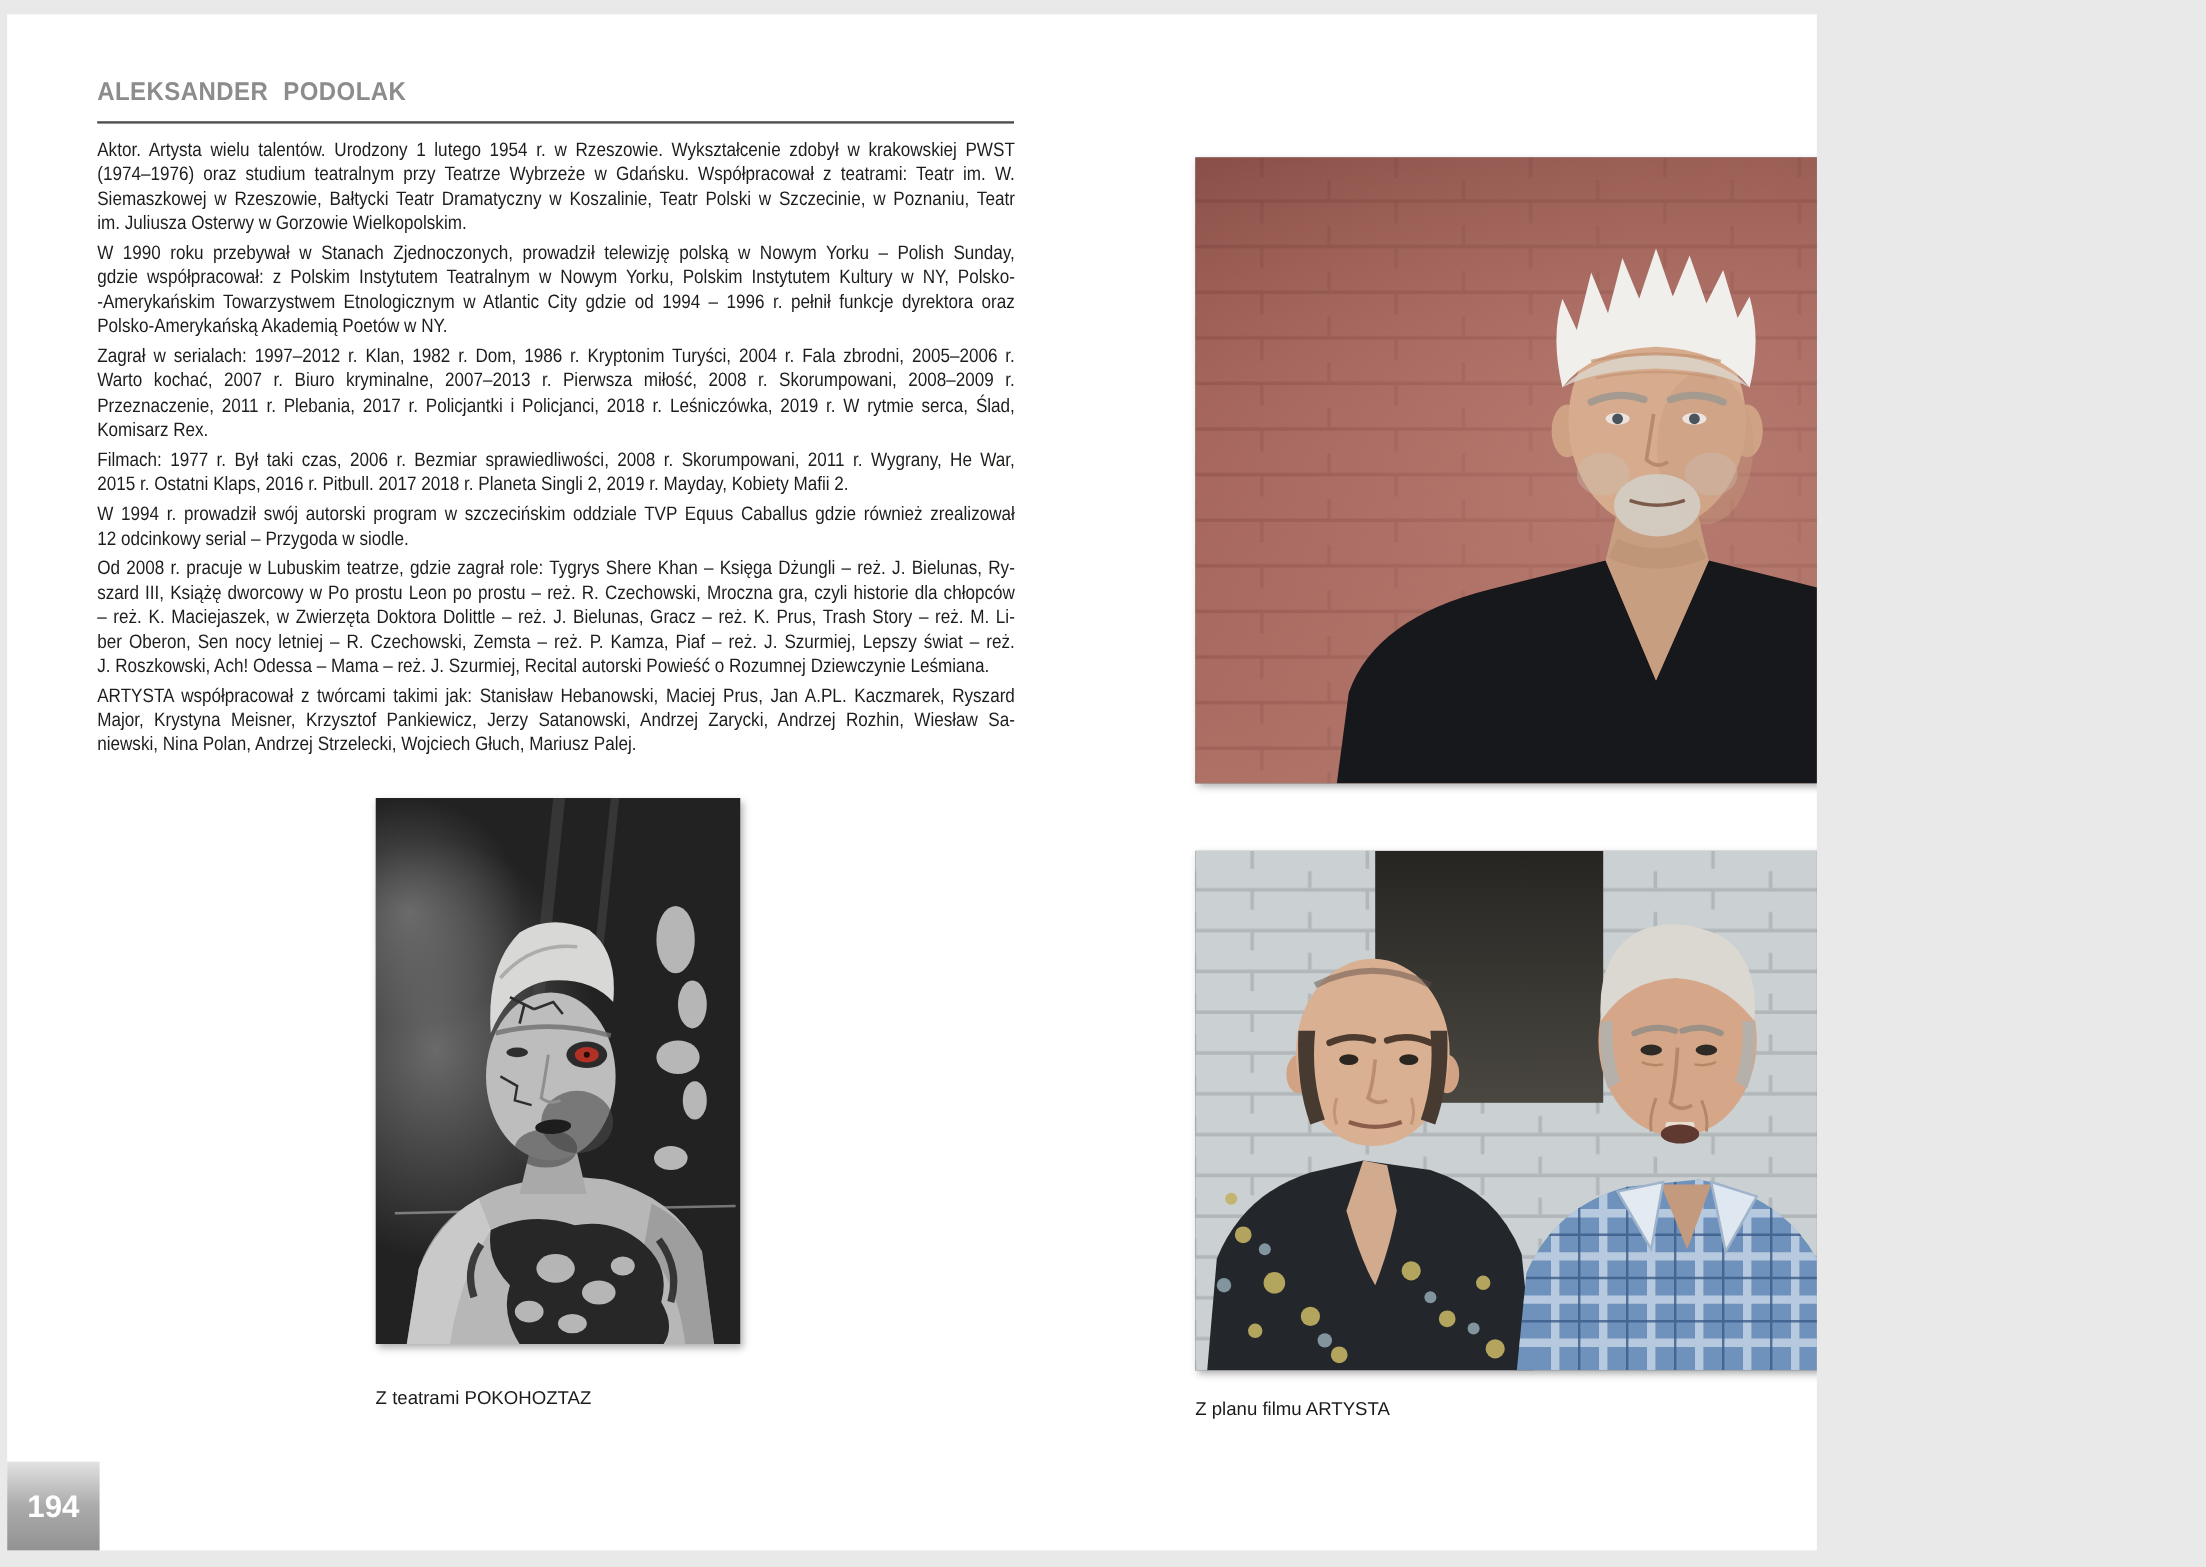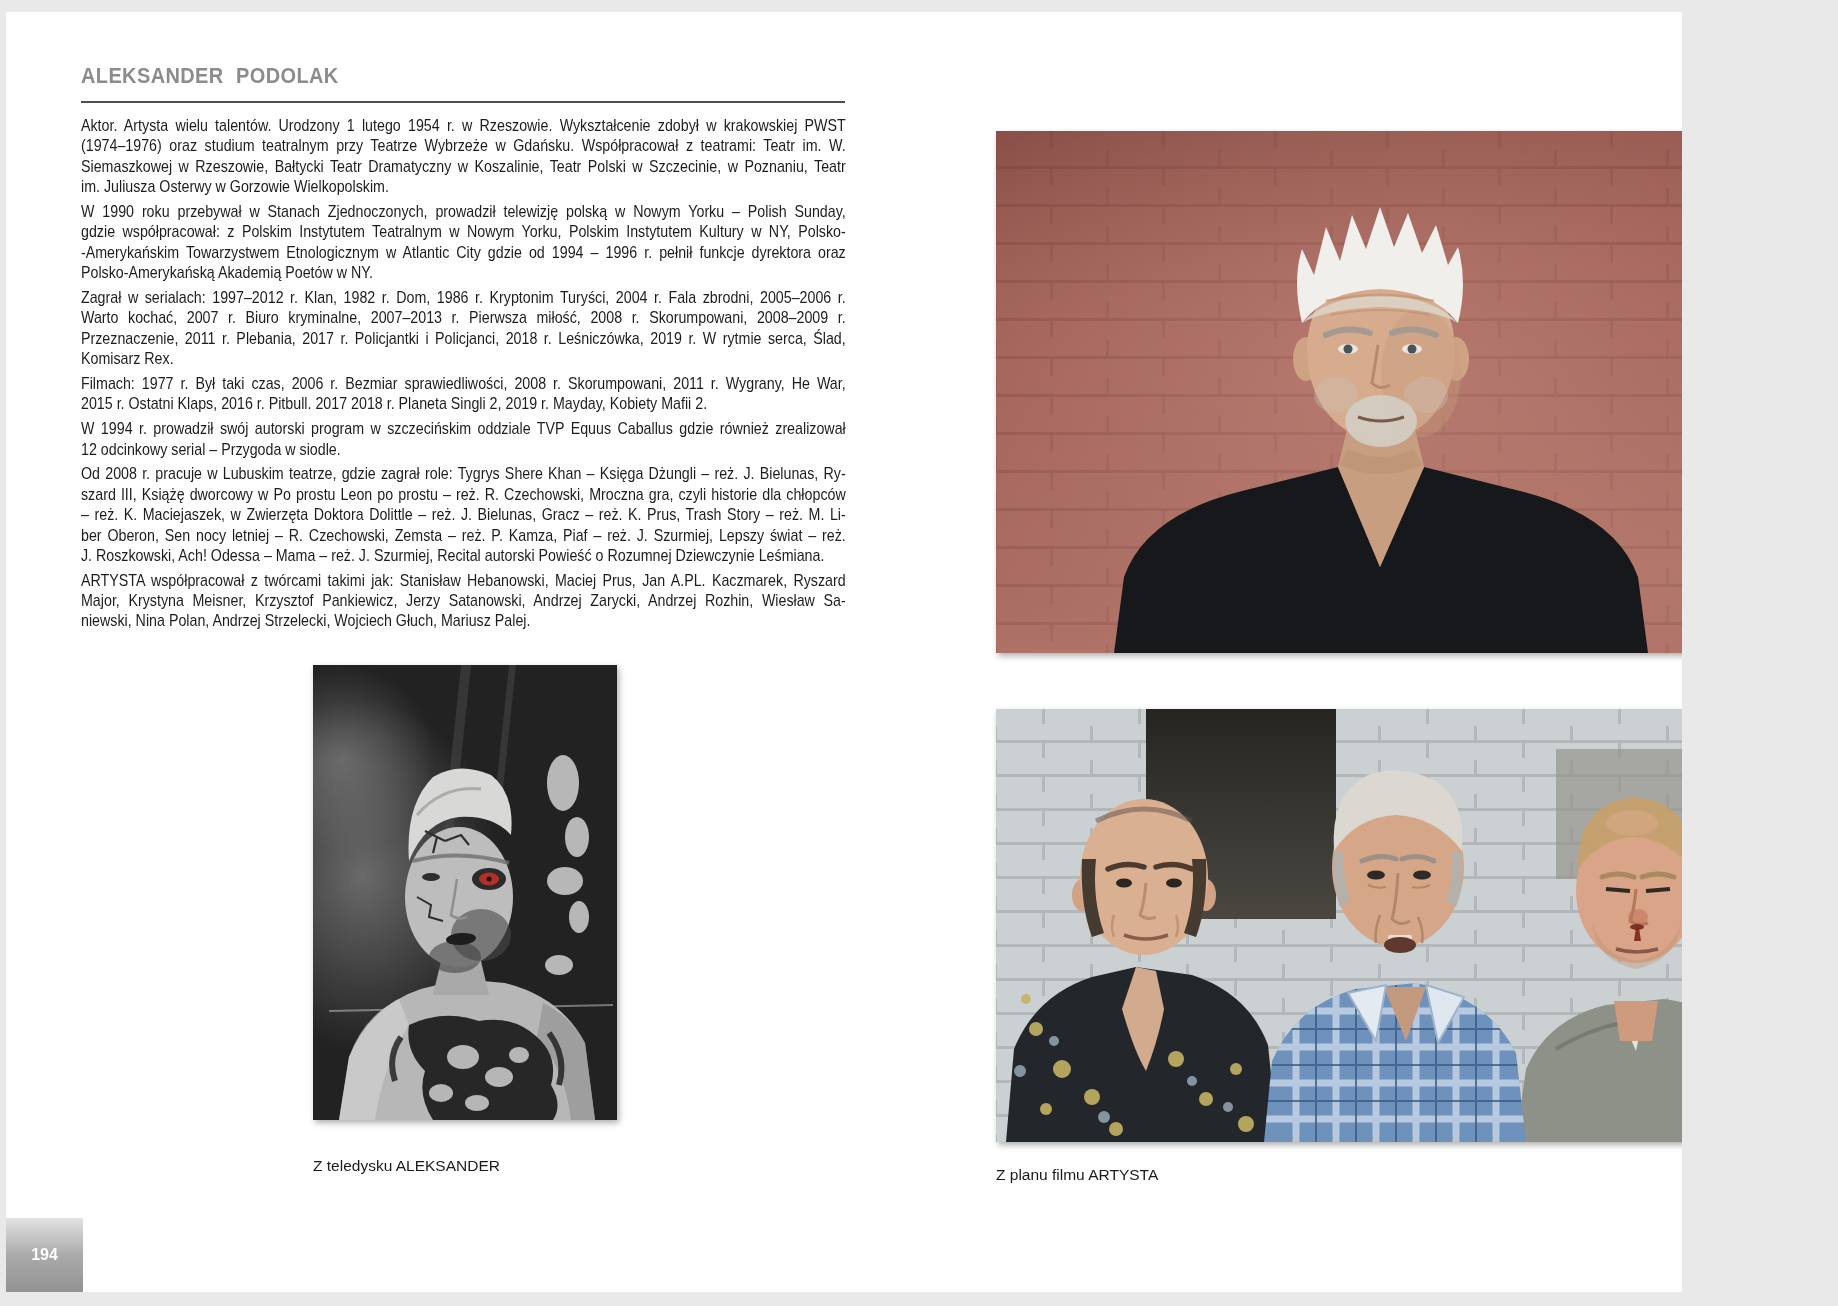--- a/index.html
+++ b/index.html
@@ -1,16 +1,16 @@
 <!DOCTYPE html>
 <html style="--frame-bg: #e9e9e9; --page-bg: #ffffff; --title-text: #8c8c8c; --rule: #4f4f4f; --body-text: #1d1d1b; --caption-text: #1b1b1b; --page-number-text: #ffffff; --brick-wall-red: #a4655d; --brick-wall-white: #cbd0d2;"><head>
 <meta charset="utf-8">
 <style>
   html,body{margin:0;padding:0;background:#e9e9e9;}
-  .spread{position:relative;width:1682px;height:1306px;background:var(--frame-bg,#e9e9e9);overflow:hidden;
+  .spread{position:relative;width:1514px;height:1306px;background:var(--frame-bg,#e9e9e9);overflow:hidden;
           font-family:"Liberation Sans","DejaVu Sans",sans-serif;}
   .page{position:absolute;left:6px;top:12px;width:1826px;height:1280px;background:var(--page-bg,#ffffff);}
 
   .title{position:absolute;left:81px;top:64px;margin:0;font-size:21.5px;font-weight:700;
          color:var(--title-text,#8c8c8c);letter-spacing:.4px;word-spacing:7px;
          transform:scaleX(.93);transform-origin:0 0;white-space:nowrap;}
   .title-rule{position:absolute;left:81px;top:101px;width:764px;height:2px;background:var(--rule,#4f4f4f);}
 
   .bio{position:absolute;left:81px;top:115px;width:869px;transform:scaleX(.88);transform-origin:0 0;
        font-size:16.2px;line-height:20.35px;color:var(--body-text,#1d1d1b);}
@@ -22,21 +22,21 @@
   .photo svg{display:block;width:100%;height:100%;}
   .photo-portrait{left:996px;top:131px;width:766px;height:522px;}
   .photo-bw{left:313px;top:665px;width:304px;height:455px;}
   .photo-group{left:996px;top:709px;width:766px;height:433px;}
 
   .caption{position:absolute;font-size:15.5px;line-height:20px;color:var(--caption-text,#1b1b1b);}
   .cap-left{left:313px;top:1156px;}
   .cap-right{left:996px;top:1165px;}
 
   .pagenum{position:absolute;top:1218px;height:74px;display:flex;align-items:center;justify-content:center;
-           font-size:16px;font-weight:700;color:var(--page-number-text,#ffffff);
+           font-size:26px;font-weight:700;color:var(--page-number-text,#ffffff);
            background:linear-gradient(180deg,#e2e2e2 0%,#ababab 50%,#929292 100%);}
   .pagenum.left{left:6px;width:77px;}
   .pagenum.right{left:1763px;width:71px;}
 </style>
 </head>
 <body>
 
 <div class="spread">
   <div class="page"></div>
 
@@ -308,18 +308,18 @@
         <ellipse cx="426" cy="166" rx="9" ry="4.5" fill="#2e2a26"></ellipse>
         <path d="M372,176 Q380,180 390,178 M416,178 Q426,180 434,176" stroke="#b68767" stroke-width="2" fill="none"></path>
         <path d="M402,164 Q400,196 396,210 Q404,218 414,212" stroke="#b3876a" stroke-width="3" fill="none"></path>
         <path d="M384,206 Q378,222 380,234 M422,208 Q428,222 426,234" stroke="#b3876a" stroke-width="2.5" fill="none"></path>
         <rect x="392" y="226" width="24" height="6" rx="2" fill="#e9ded1"></rect>
         <ellipse cx="404" cy="236" rx="16" ry="8" fill="#5f3830"></ellipse>
       </g>
     </svg>
   </figure>
 
-  <div class="caption cap-left">Z teledysku ALEKSANDER</div>
+  <div class="caption cap-left">Z teatrami POKOHOZTAZ</div>
   <div class="caption cap-right">Z planu filmu ARTYSTA</div>
 
   <div class="pagenum left">194</div>
   <div class="pagenum right">249</div>
 </div>
 
 </body></html>

